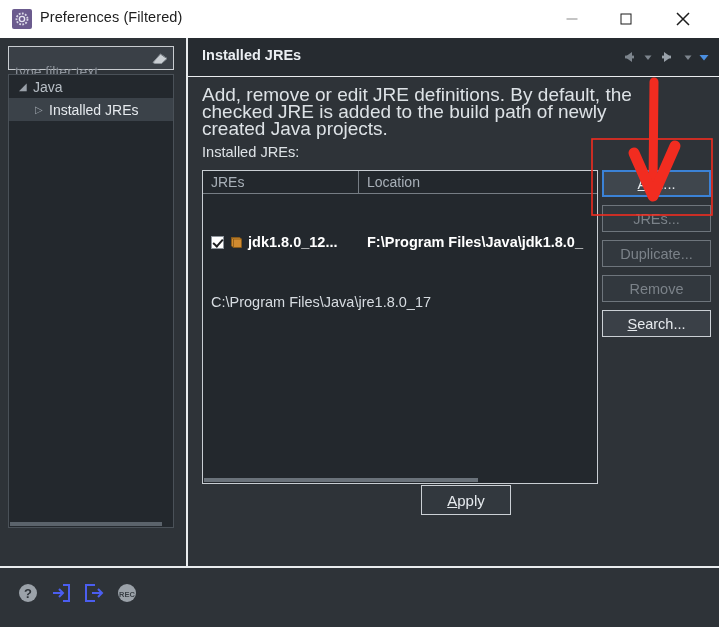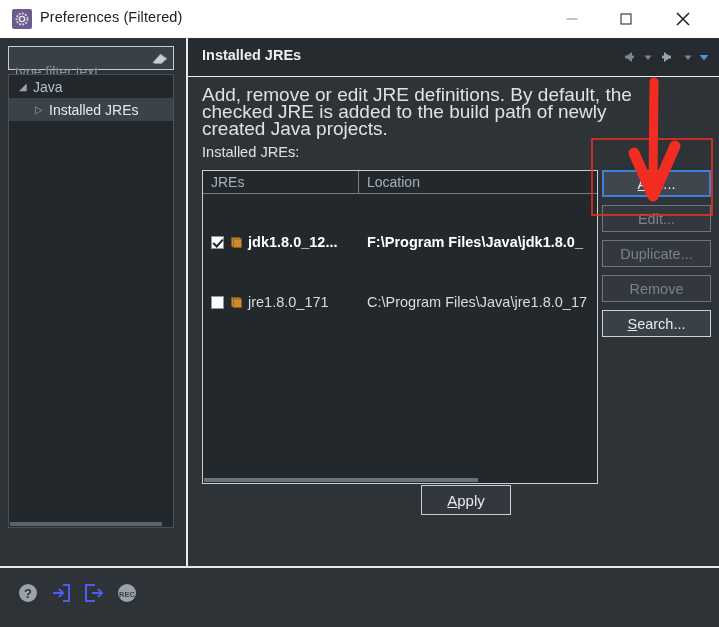--- a/index.html
+++ b/index.html
@@ -455,40 +455,32 @@
           <svg class="jre-icon" viewBox="0 0 13 13">
             <path d="M1.5 1.5 L9.5 1.5 L11.5 3 L11.5 11.5 L3.5 11.5 L1.5 10 Z" fill="#d08b30" stroke="#8a5a16" stroke-width=".8"></path>
             <path d="M3.5 3 L3.5 11.5 M1.5 1.5 L3.5 3 L11.5 3" fill="none" stroke="#8a5a16" stroke-width=".8"></path>
           </svg>
           <span>jdk1.8.0_12...</span>
         </div>
         <div class="cell-loc">F:\Program Files\Java\jdk1.8.0_</div>
       </div>
 
       <div class="trow">
-        <div class="cell-name">
-          <span class="cbox"></span>
-          <svg class="jre-icon" viewBox="0 0 13 13">
-            <path d="M1.5 1.5 L9.5 1.5 L11.5 3 L11.5 11.5 L3.5 11.5 L1.5 10 Z" fill="#d08b30" stroke="#8a5a16" stroke-width=".8"></path>
-            <path d="M3.5 3 L3.5 11.5 M1.5 1.5 L3.5 3 L11.5 3" fill="none" stroke="#8a5a16" stroke-width=".8"></path>
-          </svg>
-          <span>jre1.8.0_171</span>
-        </div>
         <div class="cell-loc">C:\Program Files\Java\jre1.8.0_17</div>
       </div>
 
       <div class="table-hscroll"></div>
     </div>
 
     <div class="side-buttons">
       <button class="btn focused">
         <span><span class="u">A</span><span>dd...</span></span>
       </button>
       <button class="btn disabled">
-        <span>Edit...</span>
+        <span>JREs...</span>
       </button>
       <button class="btn disabled">
         <span>Duplicate...</span>
       </button>
       <button class="btn disabled">
         <span>Remove</span>
       </button>
       <button class="btn">
         <span><span class="u">S</span><span>earch...</span></span>
       </button>

